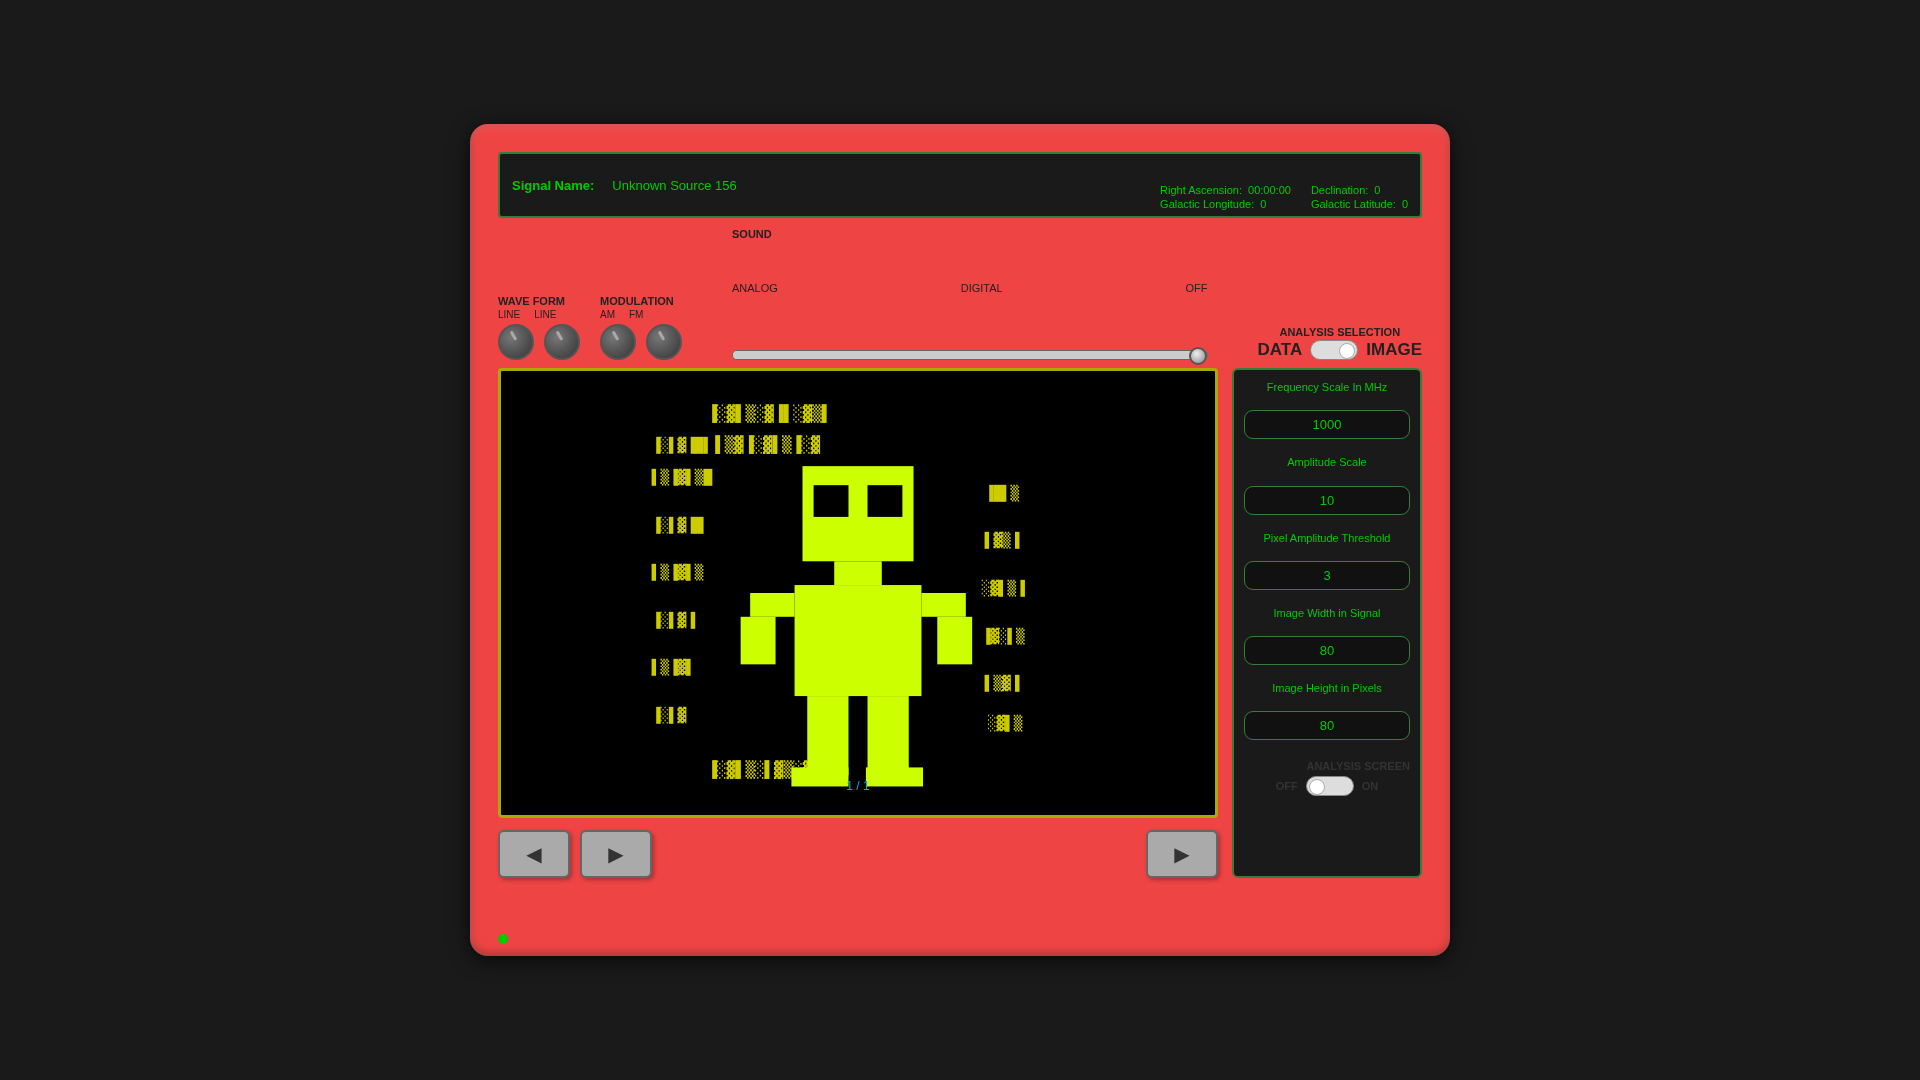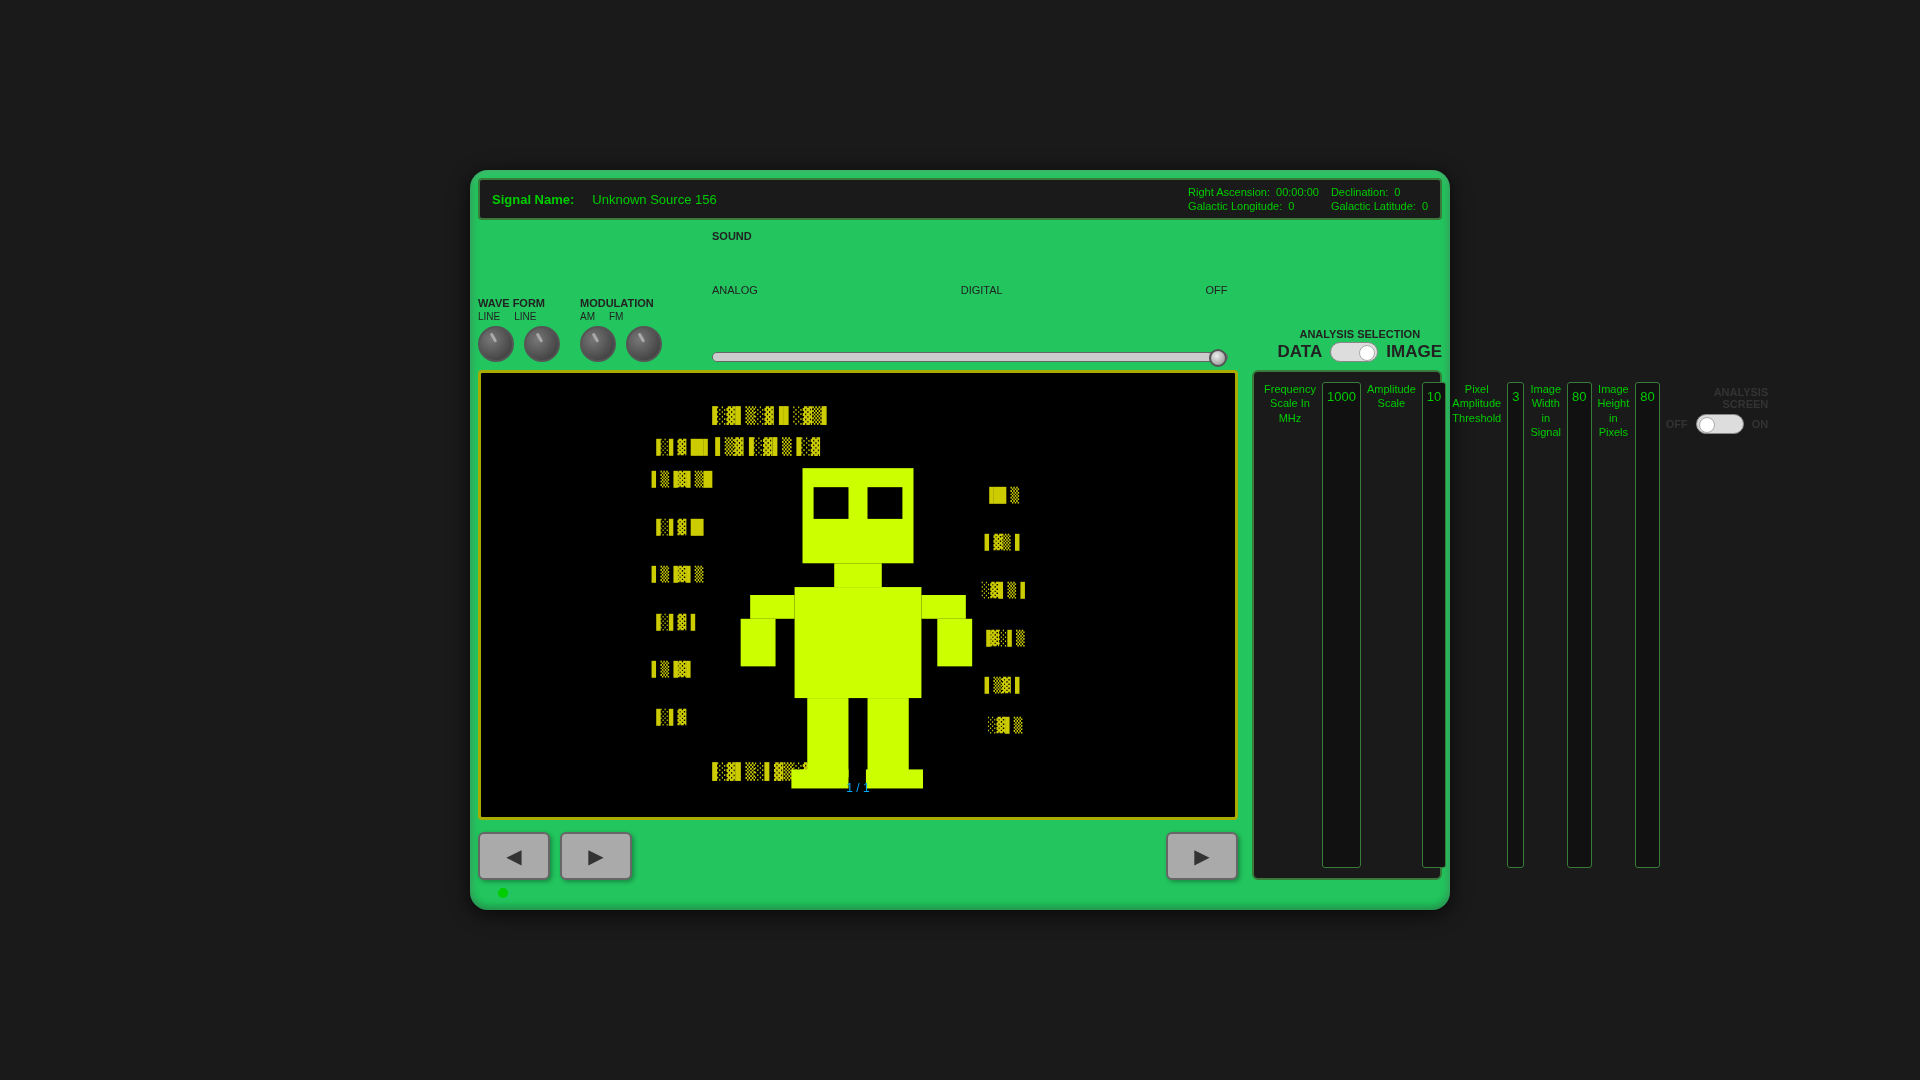--- a/index.html
+++ b/index.html
@@ -7,25 +7,25 @@
       background: #1a1a1a;
       display: flex;
       justify-content: center;
       align-items: center;
       width: 1920px;
       height: 1080px;
       font-family: Arial, sans-serif;
       overflow: hidden;
     }
     .device {
-      background: #22c55e;
+      background: #ef4444;
       border-radius: 18px;
       width: 980px;
-      height: 740px;
-      padding: 8px;
+      height: 832px;
+      padding: 28px;
       position: relative;
       box-shadow: inset 0 2px 8px rgba(255,255,255,0.2), inset 0 -2px 8px rgba(0,0,0,0.4), 0 4px 20px rgba(0,0,0,0.7);
     }
 
     
     .header-bar {
       background: #1a1a1a;
       border: 2px solid #3a7a3a;
       border-radius: 4px;
       padding: 6px 12px;
@@ -39,23 +39,24 @@
       font-size: 13px;
       font-weight: bold;
       margin-right: 10px;
     }
     .signal-name-value {
       color: #00cc00;
       font-size: 13px;
     }
     .header-coords {
       display: flex;
-      gap: 12px;
+      gap: 20px;
       font-size: 11px;
       color: #00cc00;
+      margin-top: 24px;
     }
     .coord-group {
       display: flex;
       flex-direction: column;
       gap: 2px;
     }
     .coord-row {
       display: flex;
       gap: 6px;
     }
@@ -279,32 +280,33 @@
     }
 
     
     .right-panel {
       width: 190px;
       background: #1a1a1a;
       border: 2px solid #3a7a3a;
       border-radius: 6px;
       padding: 10px;
       display: flex;
-      gap: 6px;
+      flex-direction: column;
+      gap: 16px;
     }
     .param-label {
       color: #00cc00;
       font-size: 11px;
       text-align: center;
       line-height: 1.3;
     }
     .param-value {
       background: #111;
       border: 1px solid #3a7a3a;
-      border-radius: 3px;
+      border-radius: 9px;
       color: #00cc00;
       font-size: 13px;
       text-align: center;
       padding: 6px 4px;
     }
     .analysis-screen-section {
       margin-top: 4px;
     }
     .analysis-screen-title {
       color: #333;

